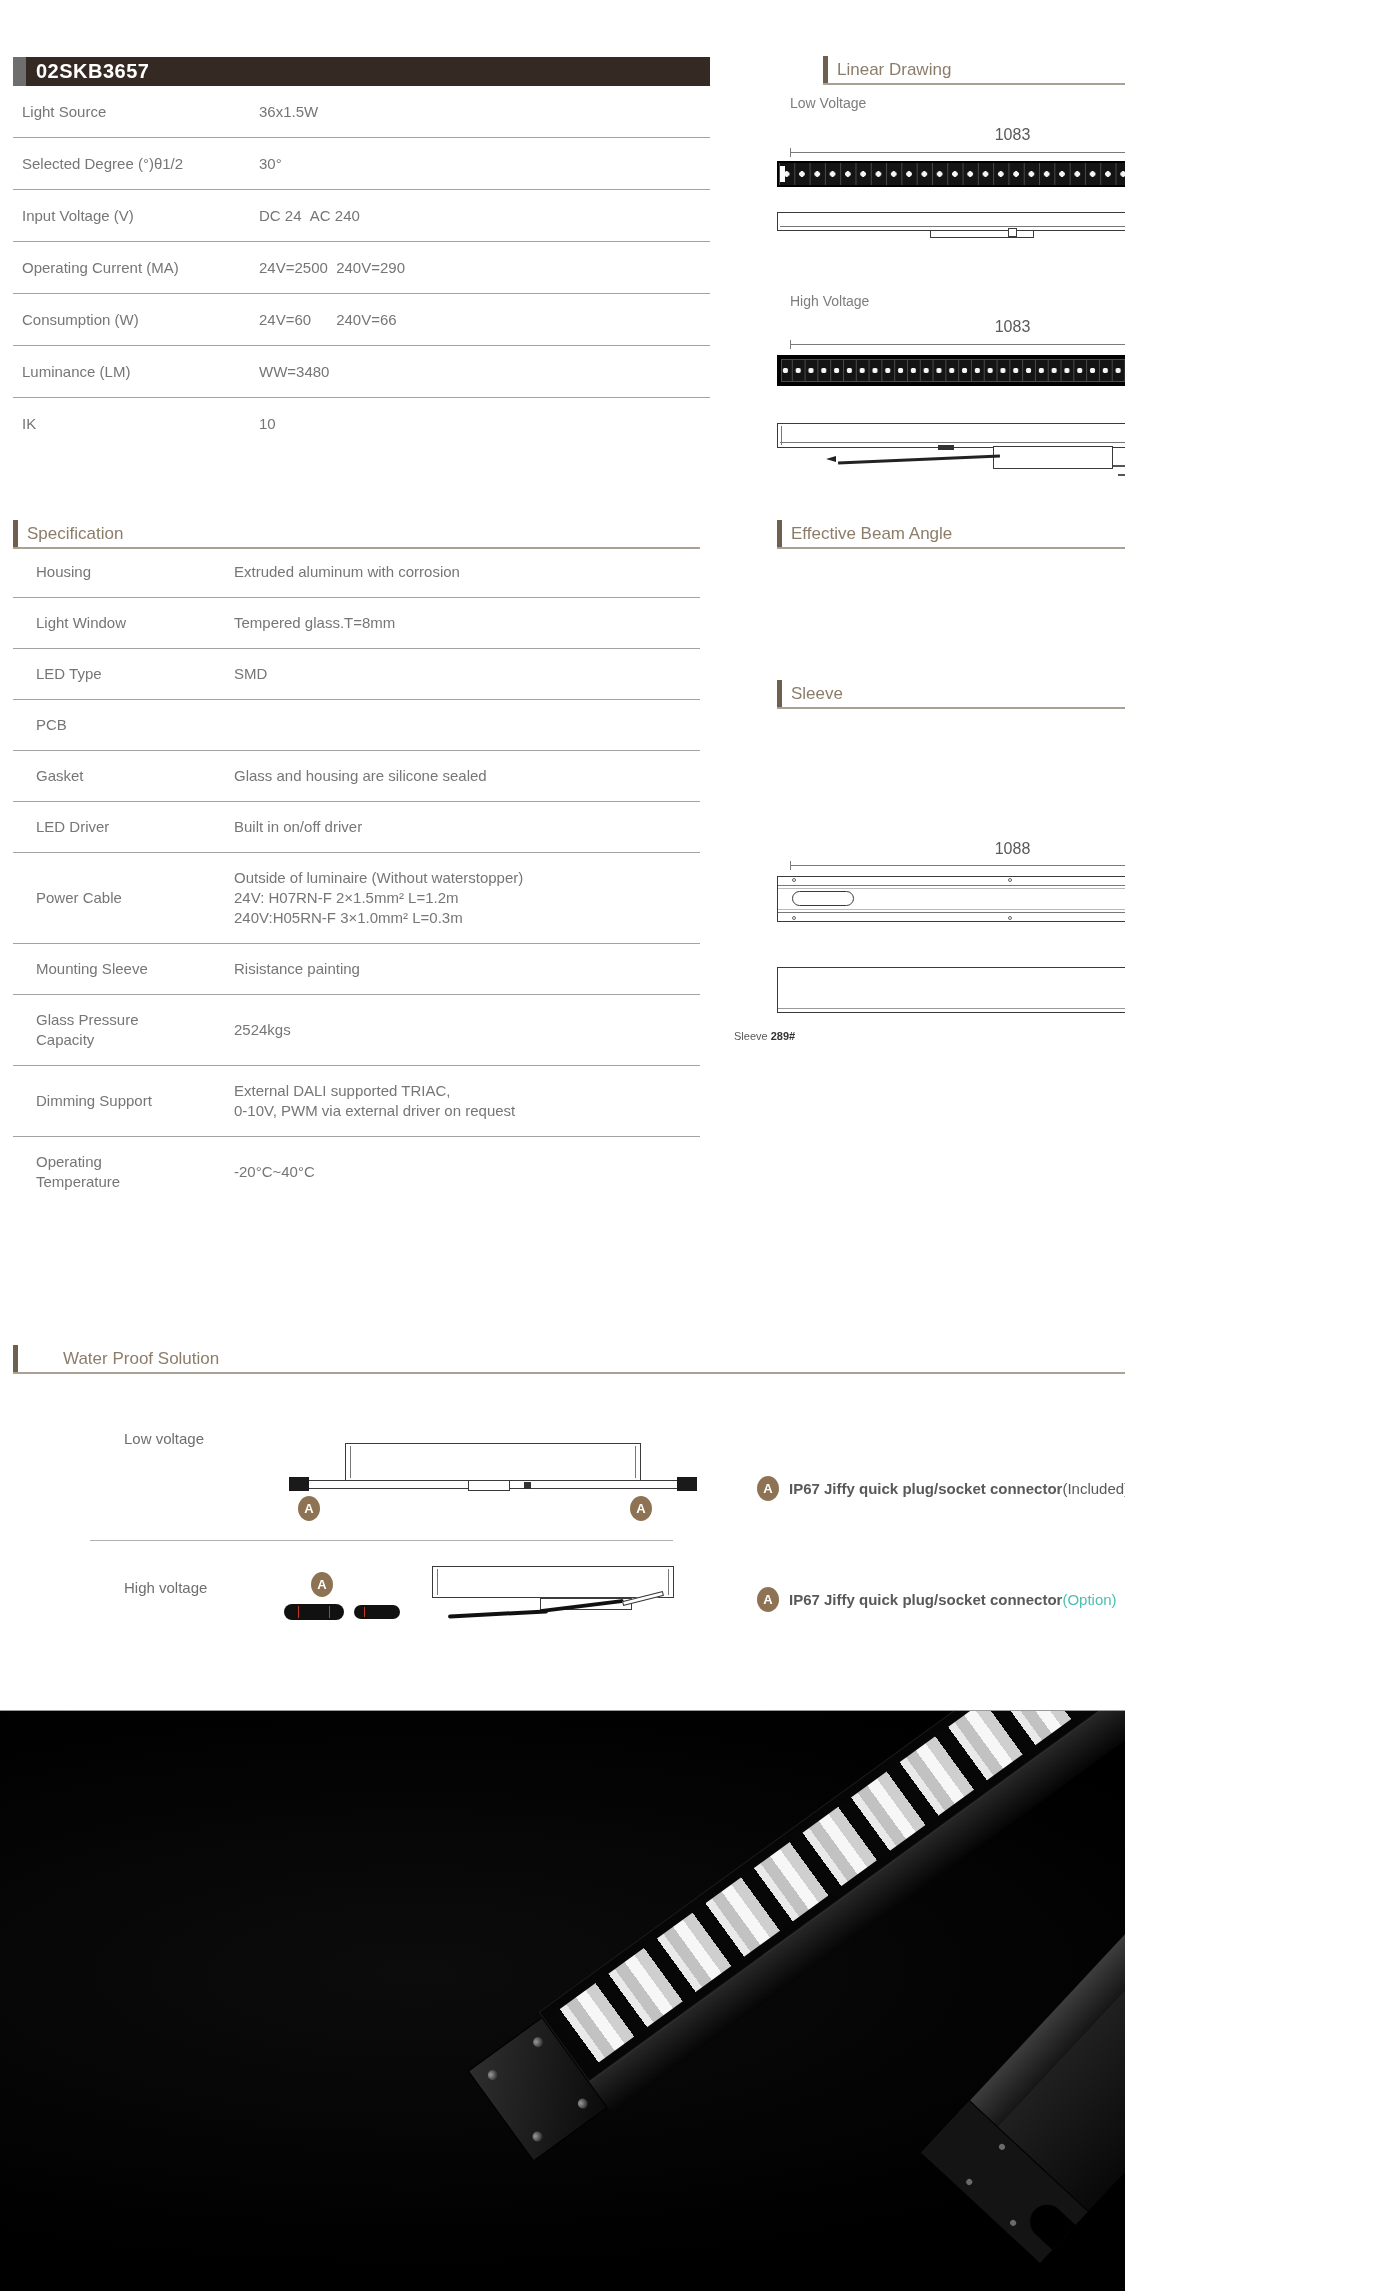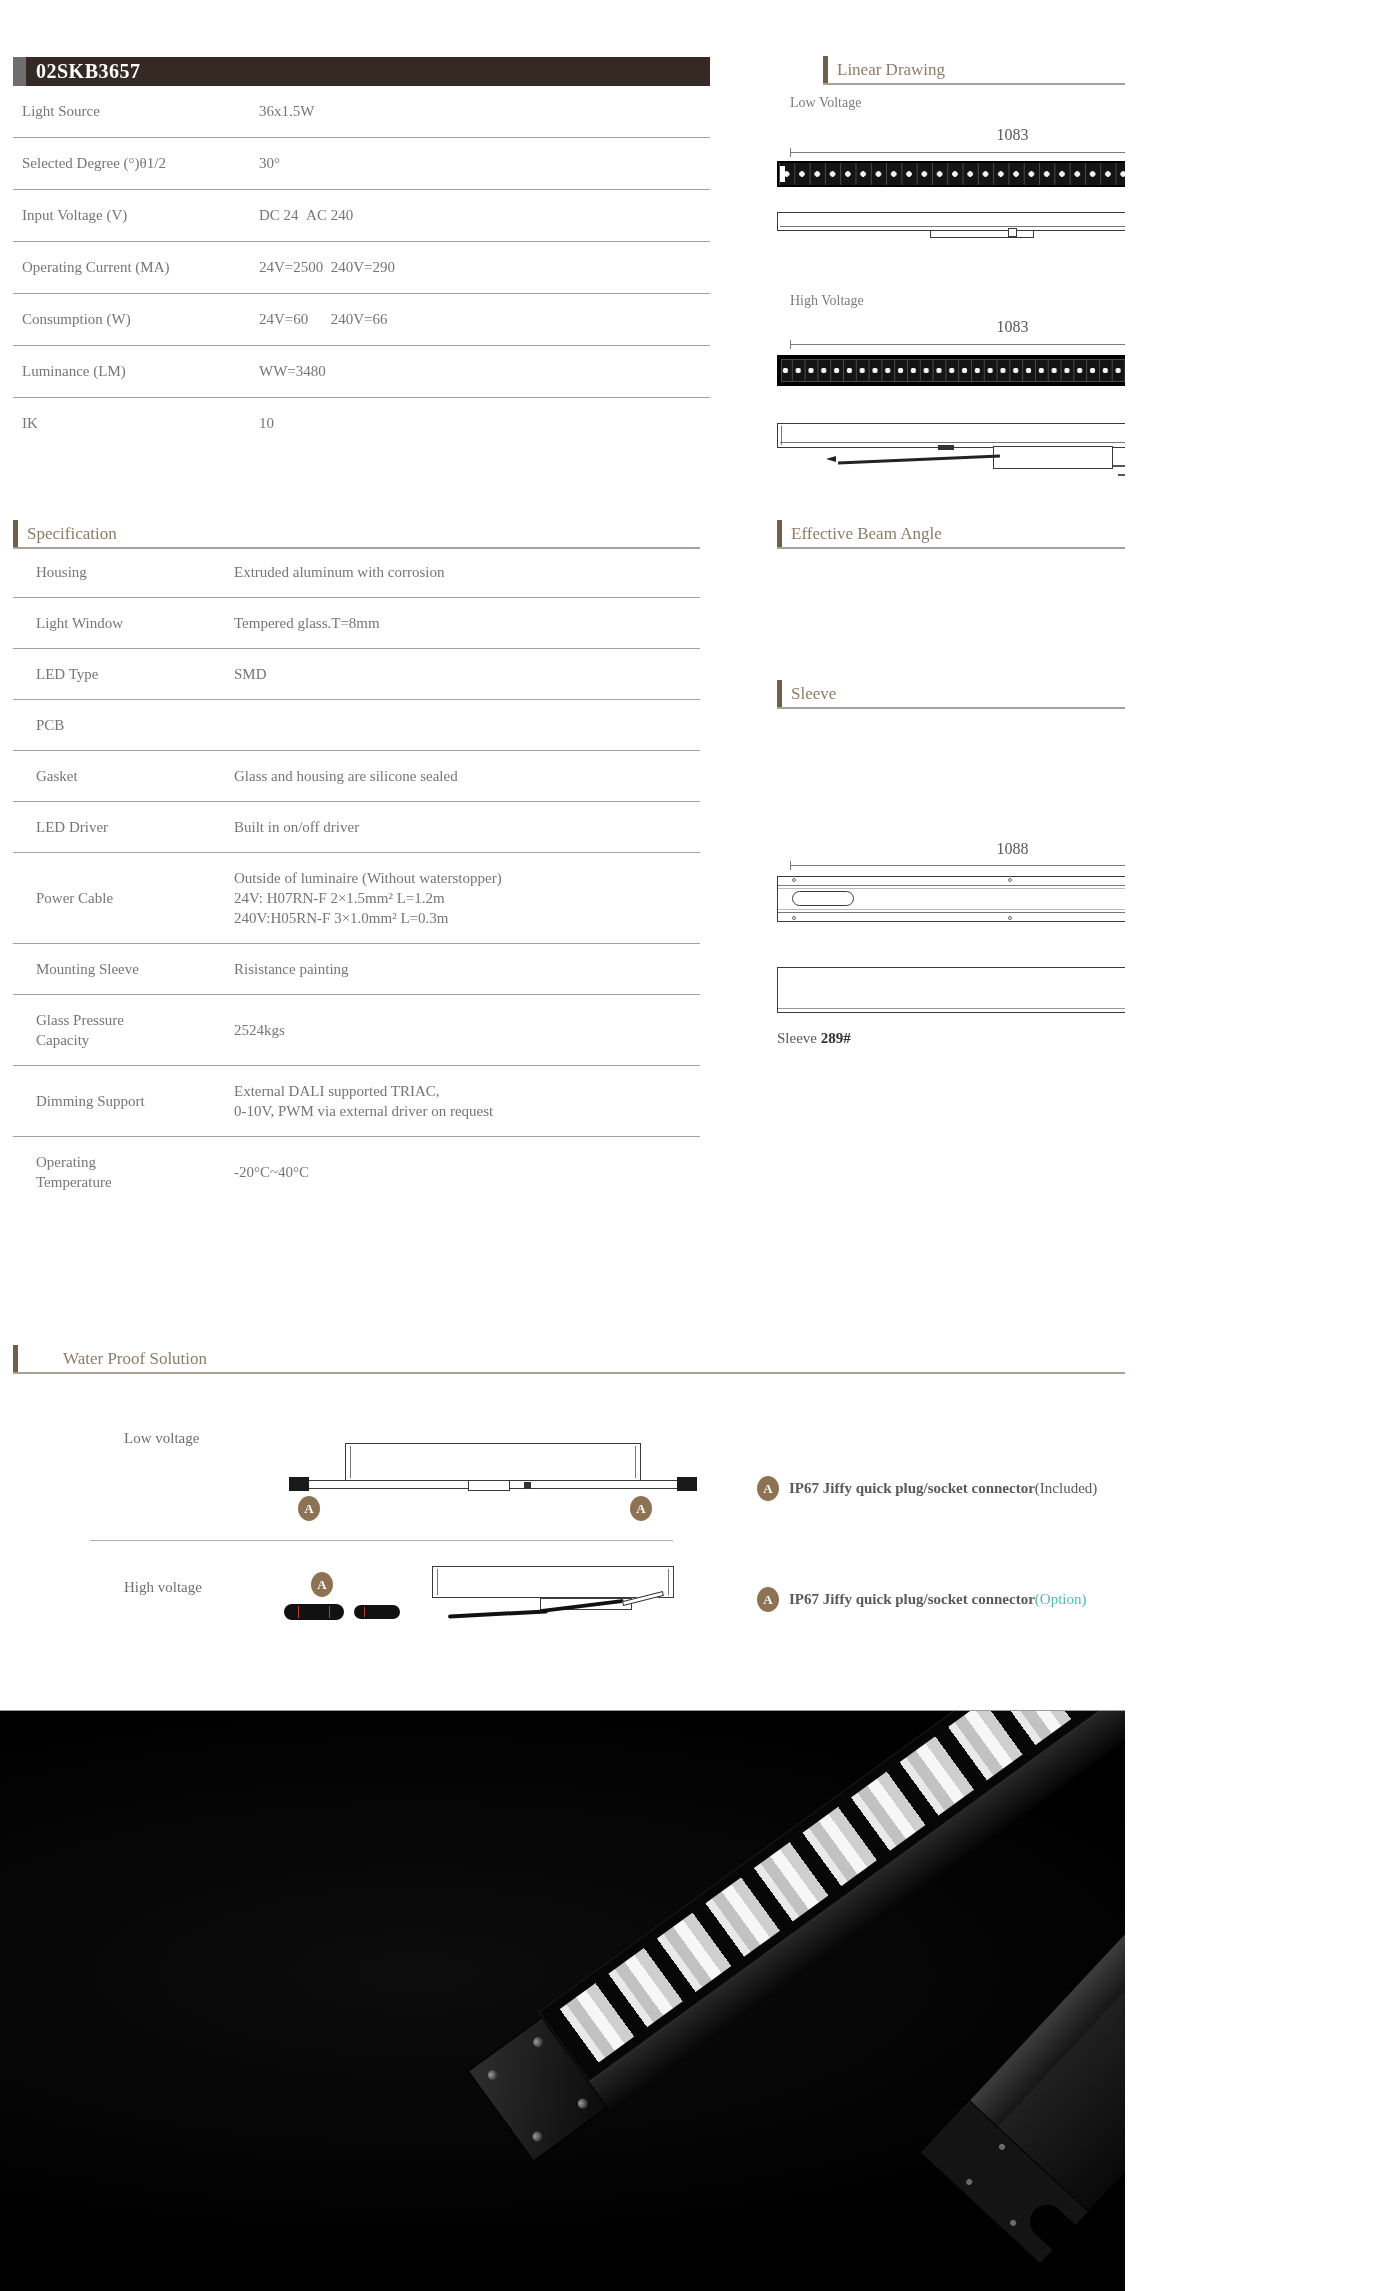--- a/index.html
+++ b/index.html
@@ -1,17 +1,17 @@
 <!DOCTYPE html>
 <html><head>
 <meta charset="utf-8">
 <style>
   html,body{margin:0;padding:0;background:#ffffff;}
   .page{position:relative;width:1125px;height:2291px;background:#fff;
-        font-family:Liberation Serif, serif;overflow:hidden;}
+        font-family:Liberation Sans, sans-serif;overflow:hidden;}
 
   
   .prod-head{position:absolute;left:13px;top:57px;width:697px;height:29px;display:flex;}
   .prod-head .gray{width:13px;background:#6e6e6e;}
   .prod-head .bar{flex:1;background:#342a23;color:#fff;font-size:20px;font-weight:bold;
                   display:flex;align-items:center;padding-left:10px;letter-spacing:.5px;}
 
   
   .qtable{position:absolute;left:13px;top:86px;width:697px;}
   .qrow{display:flex;align-items:center;height:51px;border-bottom:1px solid #a3a3a3;
@@ -279,21 +279,21 @@
     <div class="inner-line" style="bottom:3px;left:0;right:0;background:#999;"></div>
   </div>
   <div class="box" style="left:1258px;top:961px;width:40px;height:52px;">
     <div style="position:absolute;left:10px;bottom:0;width:17px;height:22px;border:1.5px solid #3a3a3a;border-bottom:none;border-radius:9px 9px 0 0;box-sizing:border-box;"></div>
     <div class="screw" style="left:1px;top:18px;width:4px;height:4px;"></div>
     <div class="screw" style="right:1px;top:18px;width:4px;height:4px;"></div>
   </div>
   <div style="position:absolute;left:1252px;top:1011px;width:52px;height:2px;background:#3a3a3a;"></div>
   <div class="dimv" style="left:1325px;top:967px;height:46px;"></div>
   <div class="dim-text" style="left:1334px;top:980px;">91</div>
-  <div style="position:absolute;left:777px;top:1030px;font-size:15px;color:#595959;">
+  <div style="position:absolute;left:734px;top:1030px;font-size:11px;color:#595959;">
     <span>Sleeve </span><span style="font-weight:bold;color:#333;">289#</span>
   </div>
 
   <div class="sec-head" style="left:13px;top:1345px;width:1347px;gap:36px;">
     <div class="sec-accent"></div>
     <div class="sec-title">Water Proof Solution</div>
   </div>
 
   <div style="position:absolute;left:124px;top:1430px;font-size:15px;color:#6f6f6f;">Low voltage</div>
 

